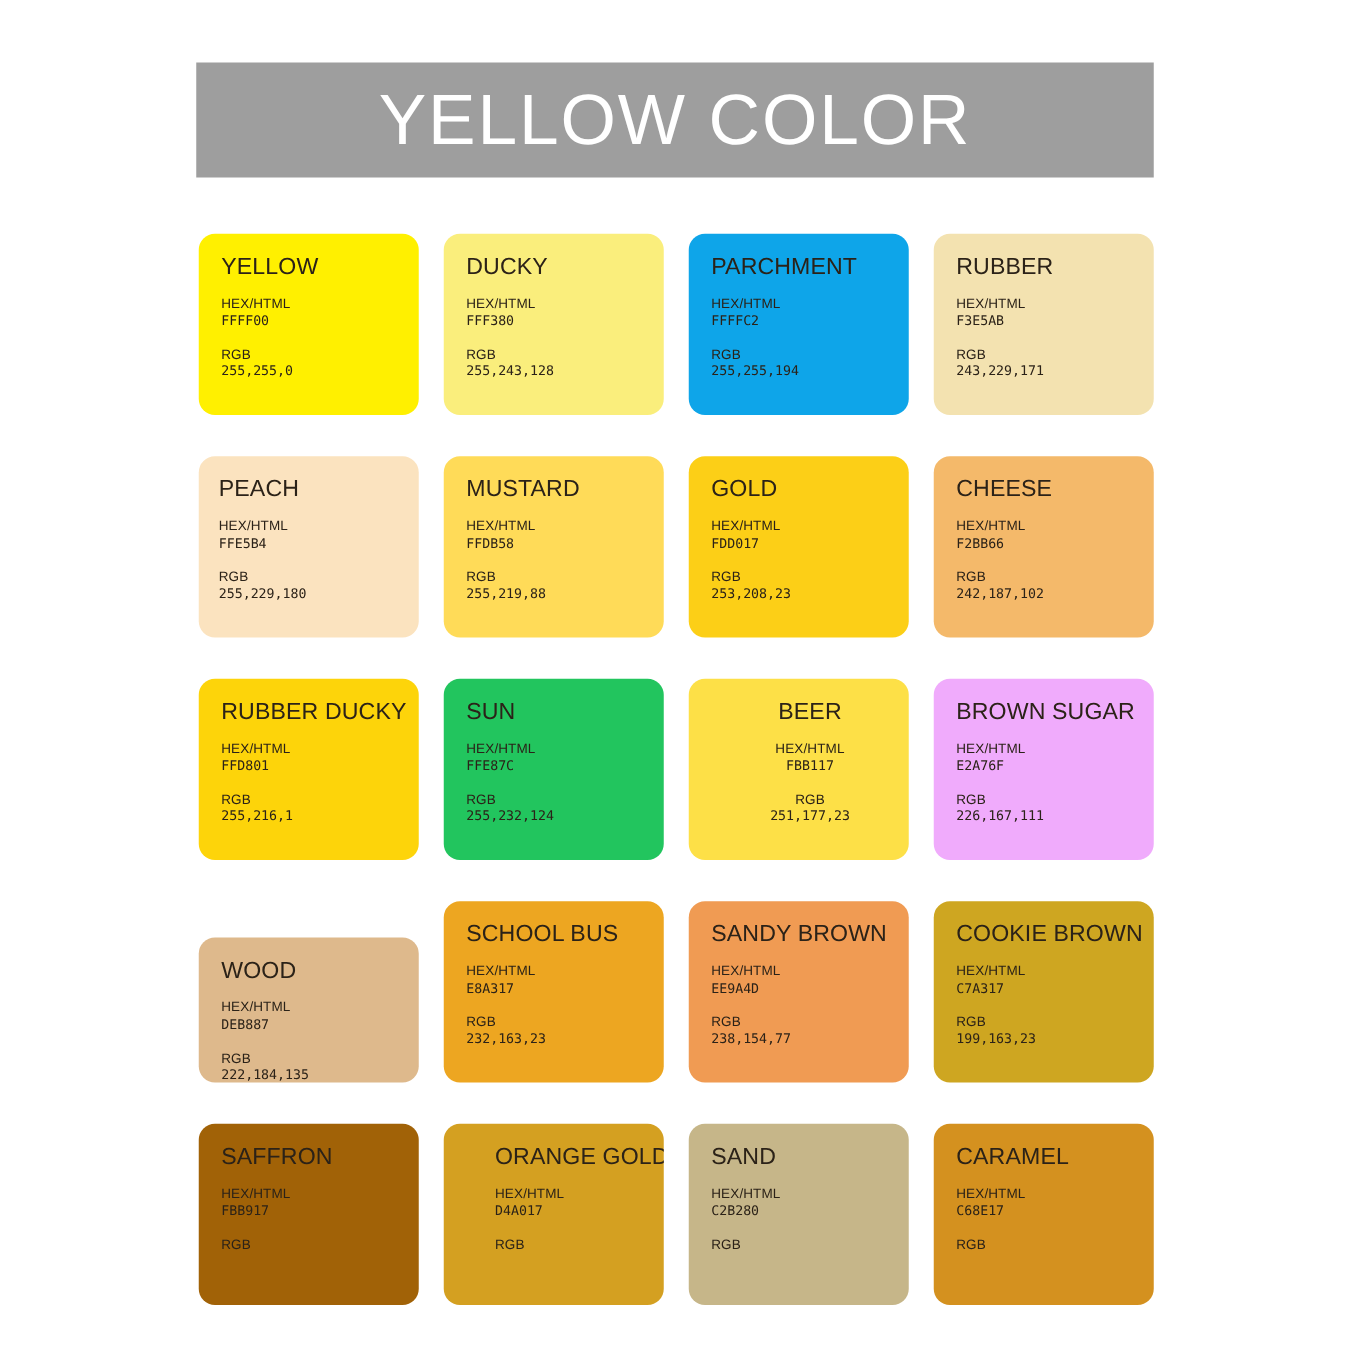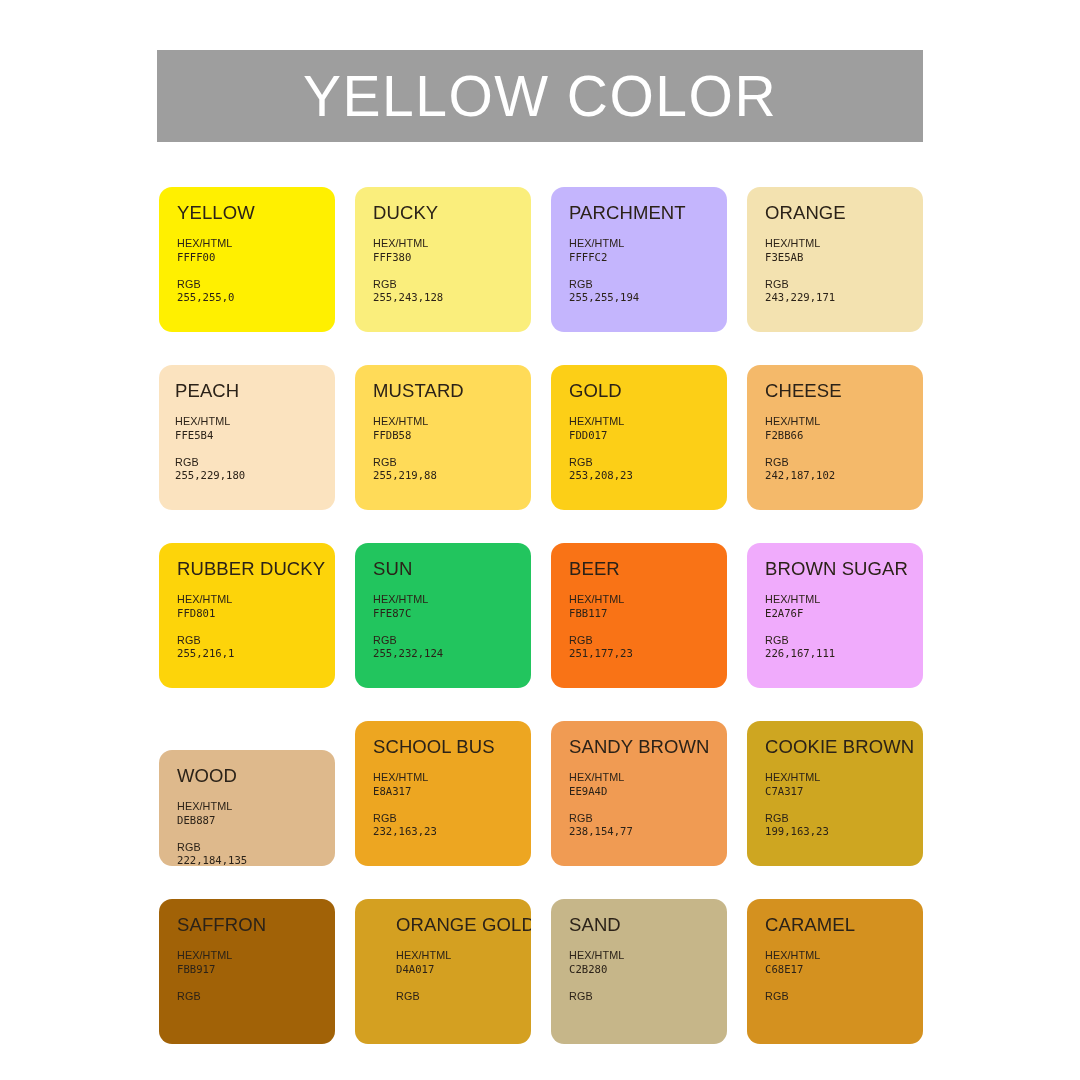--- a/index.html
+++ b/index.html
@@ -125,33 +125,33 @@
         <div class="swatch-title">DUCKY</div>
         <div class="swatch-field">
           <div class="field-label">HEX/HTML</div>
           <div class="field-value">FFF380</div>
         </div>
         <div class="swatch-field rgb-field">
           <div class="field-label">RGB</div>
           <div class="field-value">255,243,128</div>
         </div>
       </div>
-      <div class="swatch" style="background: #c4b5fd;">
+      <div class="swatch" style="background: #0ea5e9;">
         <div class="swatch-title">PARCHMENT</div>
         <div class="swatch-field">
           <div class="field-label">HEX/HTML</div>
           <div class="field-value">FFFFC2</div>
         </div>
         <div class="swatch-field rgb-field">
           <div class="field-label">RGB</div>
           <div class="field-value">255,255,194</div>
         </div>
       </div>
       <div class="swatch" style="background: rgb(243, 226, 176);">
-        <div class="swatch-title">ORANGE</div>
+        <div class="swatch-title">RUBBER</div>
         <div class="swatch-field">
           <div class="field-label">HEX/HTML</div>
           <div class="field-value">F3E5AB</div>
         </div>
         <div class="swatch-field rgb-field">
           <div class="field-label">RGB</div>
           <div class="field-value">243,229,171</div>
         </div>
       </div>
       <div class="swatch" style="background: rgb(251, 227, 191); padding-left: 16px;">
@@ -213,21 +213,21 @@
         <div class="swatch-title">SUN</div>
         <div class="swatch-field">
           <div class="field-label">HEX/HTML</div>
           <div class="field-value">FFE87C</div>
         </div>
         <div class="swatch-field rgb-field">
           <div class="field-label">RGB</div>
           <div class="field-value">255,232,124</div>
         </div>
       </div>
-      <div class="swatch" style="background: #f97316;">
+      <div class="swatch" style="background: #fde047; text-align: center;">
         <div class="swatch-title">BEER</div>
         <div class="swatch-field">
           <div class="field-label">HEX/HTML</div>
           <div class="field-value">FBB117</div>
         </div>
         <div class="swatch-field rgb-field">
           <div class="field-label">RGB</div>
           <div class="field-value">251,177,23</div>
         </div>
       </div>

